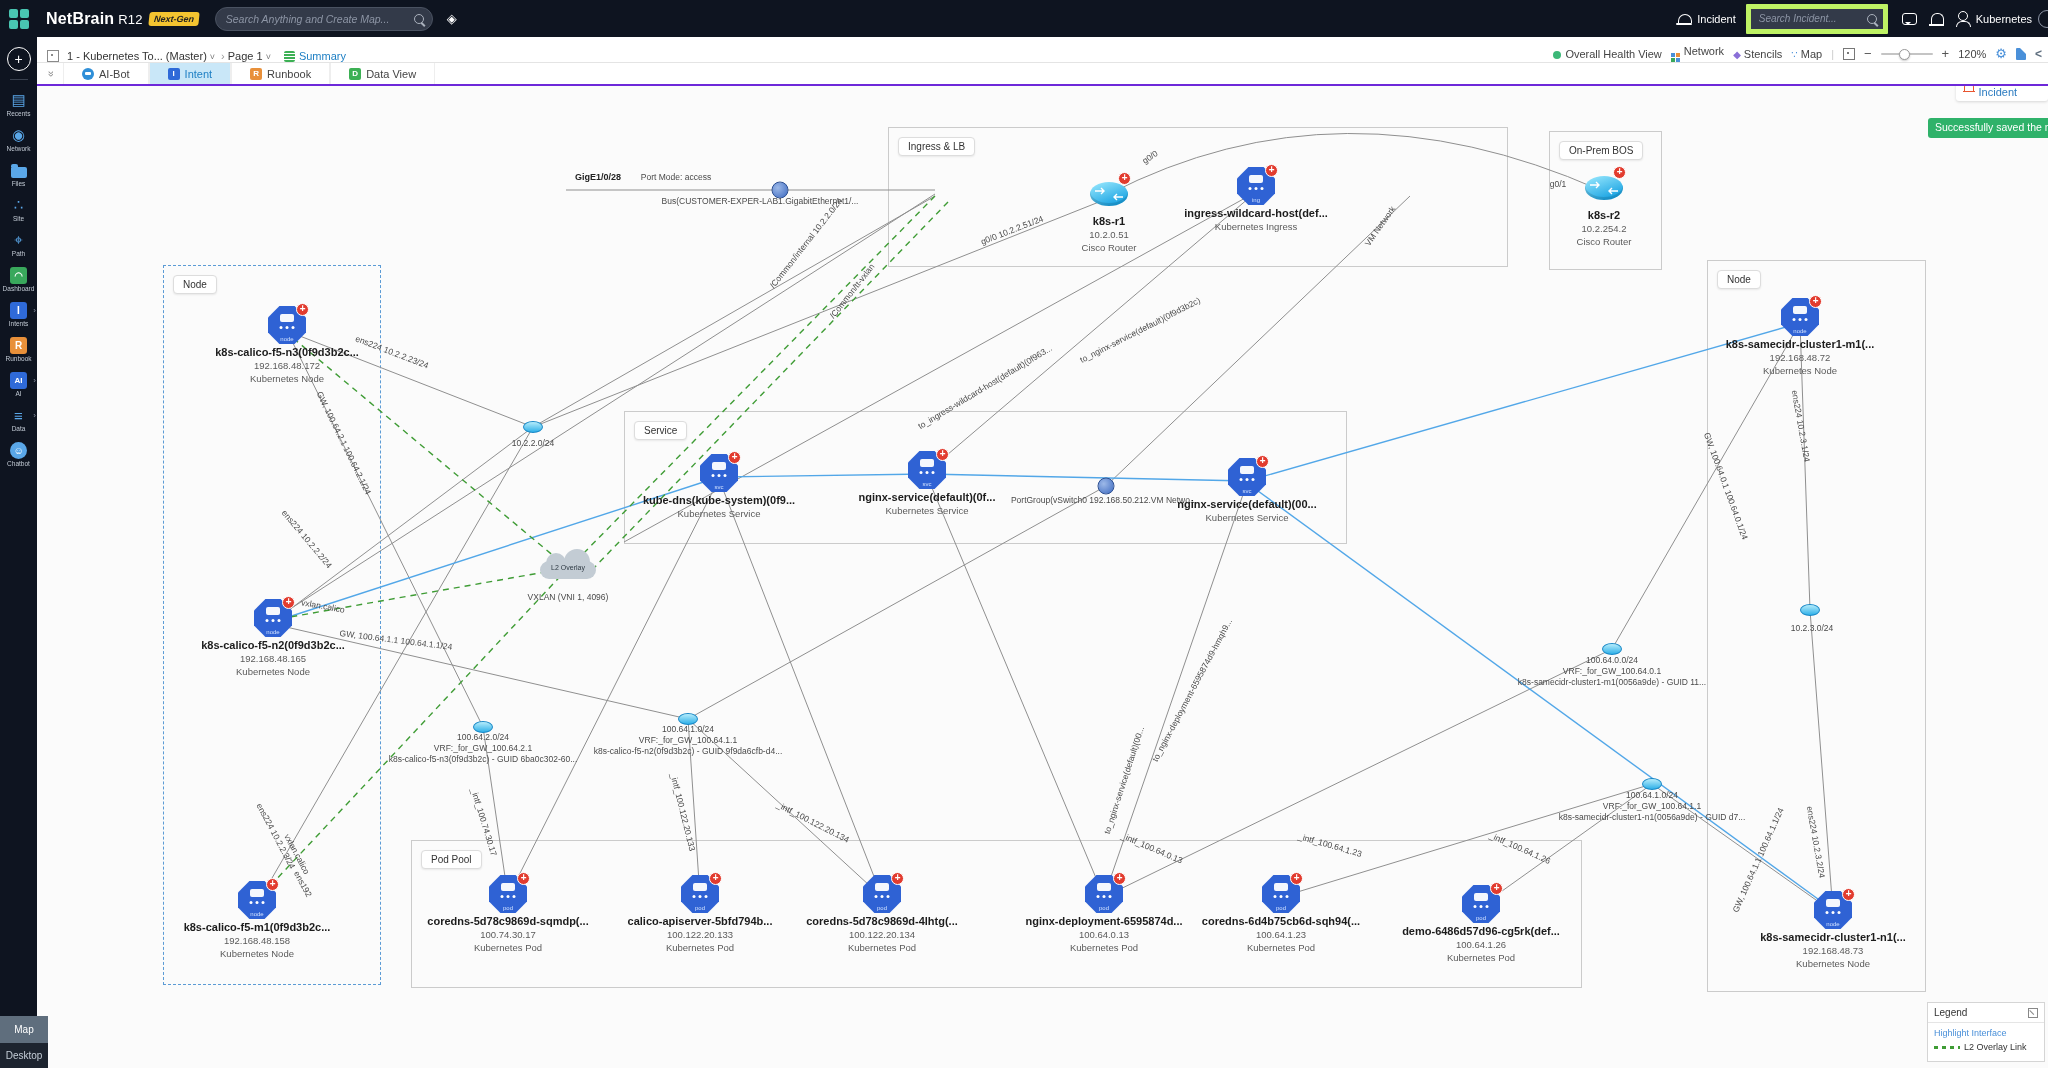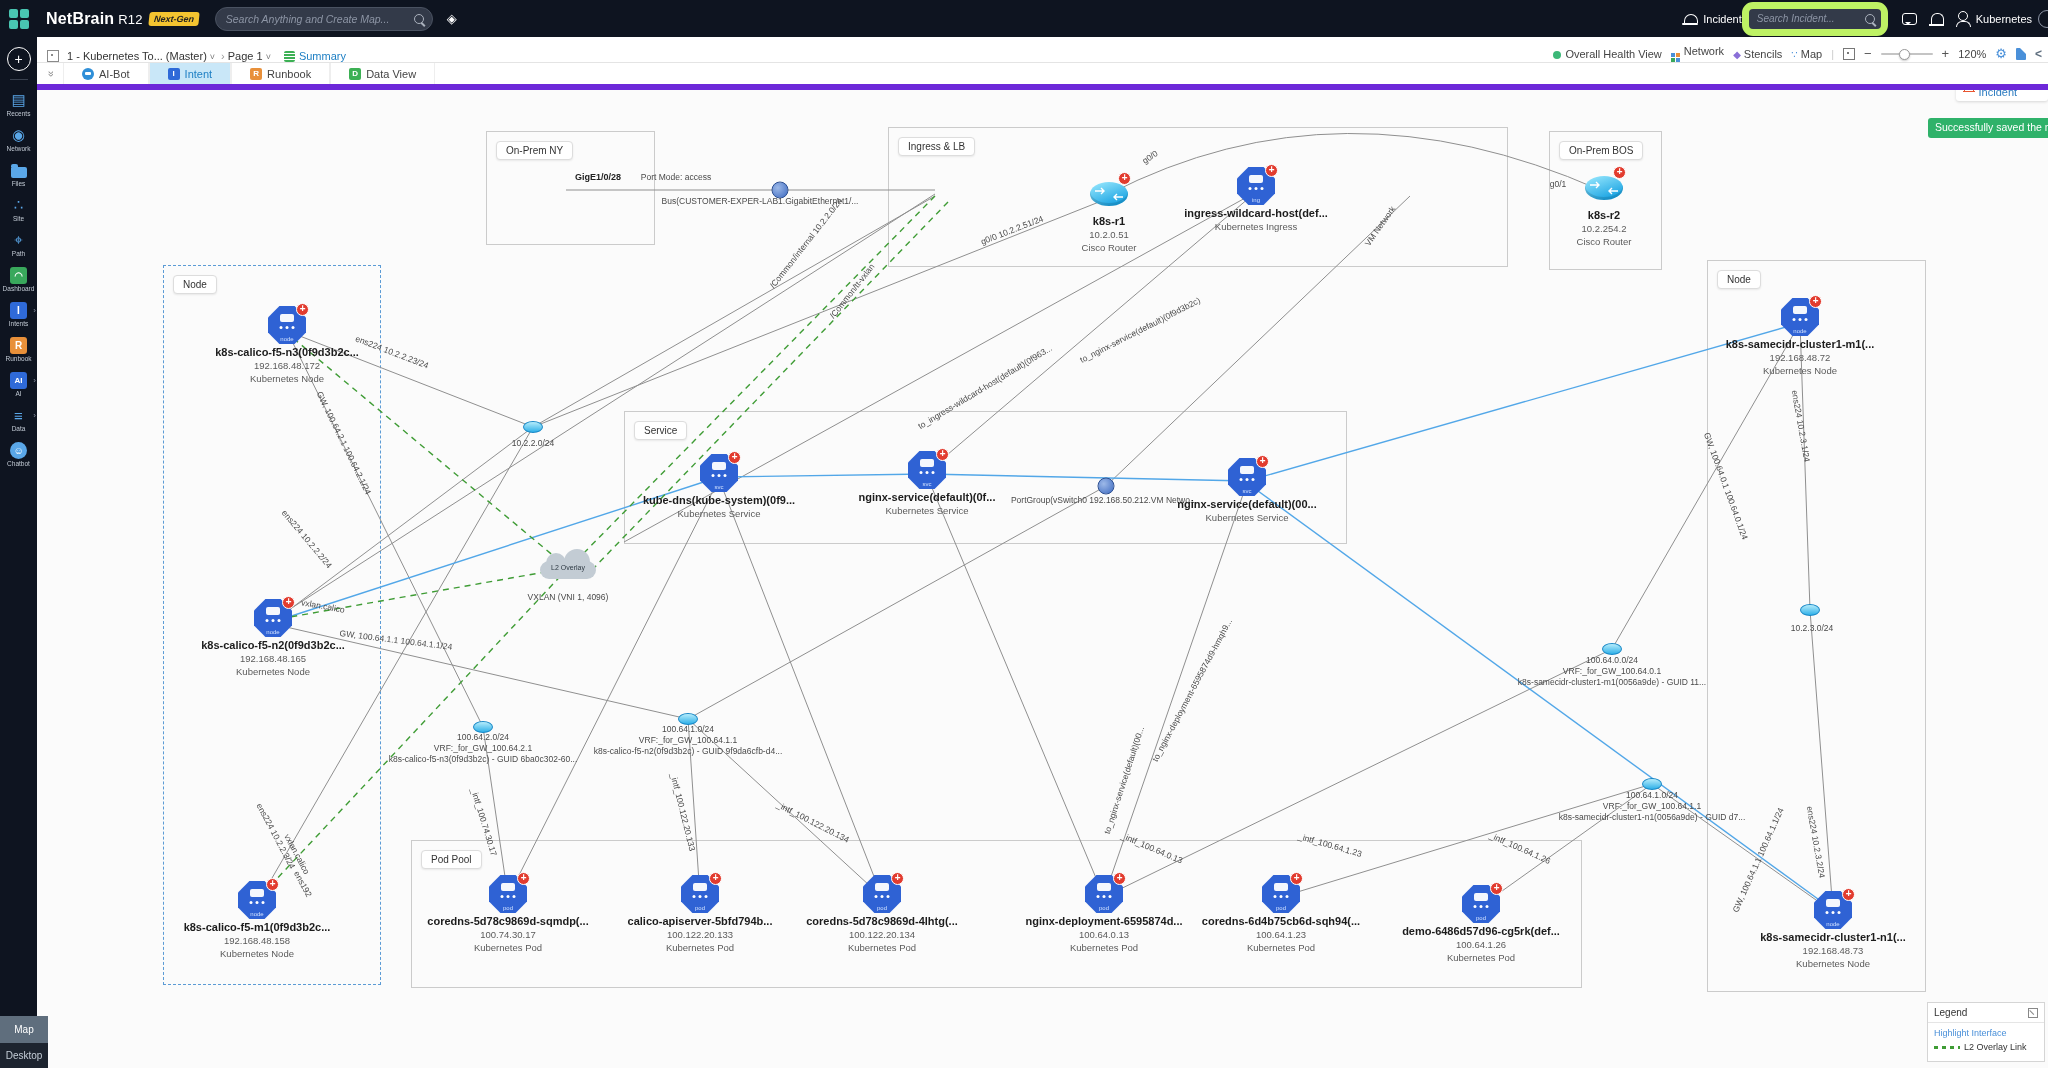--- a/index.html
+++ b/index.html
@@ -13,21 +13,21 @@
   .badge-ng{background:#f4c430;color:#222;font-size:9px;font-style:italic;font-weight:bold;border-radius:3px;padding:2px 5px;margin-left:6px;transform:skewX(-6deg);display:inline-block}
   .tsearch{margin-left:16px;width:200px;height:22px;background:#333a49;border:1px solid #4a5261;border-radius:12px;display:flex;align-items:center;padding:0 8px;color:#99a1b0}
   .tsearch input{flex:1;background:transparent;border:none;outline:none;color:#cfd4dd;font-size:10.5px;font-style:italic}
   .tsearch input::placeholder{color:#8d95a5}
   .mag{width:8px;height:8px;border:1.5px solid #aab1bd;border-radius:50%;position:relative;flex:none}
   .mag::after{content:"";position:absolute;left:7px;top:7px;width:5px;height:1.5px;background:#aab1bd;transform:rotate(45deg);transform-origin:0 0}
   .diamond{color:#fff;font-size:13px;margin-left:14px}
   .tb-right{margin-left:auto;display:flex;align-items:center;color:#fff;font-size:11px}
   .siren{width:12px;height:8px;border:1.5px solid #fff;border-bottom:none;border-radius:7px 7px 0 0;position:relative;margin-right:5px}
   .siren::after{content:"";position:absolute;left:-3px;bottom:-2px;width:16px;height:2px;background:#fff;border-radius:1px}
-  .isearch{width:120px;height:20px;background:#333a49;border:7px solid #bef264;border-radius:11px;display:flex;align-items:center;padding:0 6px}
+  .isearch{margin-left:10px;width:120px;height:20px;background:#333a49;border:5px solid #bef264;border-radius:1px;display:flex;align-items:center;padding:0 6px}
   .isearch input{flex:1;background:transparent;border:none;outline:none;color:#cfd4dd;font-size:10px;font-style:italic;min-width:0}
   .isearch input::placeholder{color:#8d95a5}
   .ticon{margin-left:14px;position:relative}
   .chat{width:13px;height:10px;border:1.5px solid #fff;border-radius:3px;position:relative}
   .chat::after{content:"";position:absolute;left:2px;bottom:-4px;border:3px solid transparent;border-top-color:#fff}
   .bell{width:11px;height:10px;border:1.5px solid #fff;border-bottom:none;border-radius:6px 6px 0 0;position:relative}
   .bell::after{content:"";position:absolute;left:-3px;top:10px;width:15px;height:1.5px;background:#fff}
   .person{width:8px;height:8px;border:1.5px solid #fff;border-radius:50%;position:relative;margin-bottom:5px}
   .person::after{content:"";position:absolute;left:-3px;top:9px;width:13px;height:5px;border:1.5px solid #fff;border-bottom:none;border-radius:6px 6px 0 0}
   .uname{margin-left:8px;margin-right:6px}
@@ -52,21 +52,21 @@
   .fitbox{width:10px;height:10px;border:1px solid #777;position:relative}
   .fitbox::after{content:"";position:absolute;left:3px;top:3px;width:2px;height:2px;background:#777}
   .zoomtrack{width:52px;height:2px;background:#c4c4c4;border-radius:1px;position:relative}
   .zoomthumb{position:absolute;left:18px;top:-4px;width:9px;height:9px;border-radius:50%;background:#fff;border:1px solid #999;box-shadow:0 1px 2px rgba(0,0,0,.2)}
   .pm{color:#555;font-size:13px;line-height:10px}
   .gearic{color:#4a90d9;font-size:13px}
   .docic{width:10px;height:12px;background:#4a90d9;border-radius:1px;position:relative}
   .docic::after{content:"";position:absolute;right:0;top:0;border:3px solid #fff;border-left-color:transparent;border-bottom-color:transparent}
   .shareic{color:#607080;font-weight:bold;font-size:12px}
   
-  .tabbar{position:absolute;left:37px;top:63px;width:2011px;height:21px;background:#fff;border-bottom:6px solid #6d28d9;display:flex;align-items:stretch;font-size:11px;color:#444;z-index:55}
+  .tabbar{position:absolute;left:37px;top:63px;width:2011px;height:21px;background:#fff;border-bottom:2px solid #6d28d9;display:flex;align-items:stretch;font-size:11px;color:#444;z-index:55}
   .collapse{width:26px;display:flex;align-items:center;justify-content:center;color:#888;font-size:11px}
   .collapse span{display:inline-block;transform:rotate(-90deg)}
   .tab{display:flex;align-items:center;gap:5px;padding:0 18px;border-right:1px solid #eee;border-left:1px solid #eee;cursor:pointer}
   .tab.active{background:#c9e7f8;color:#1d7fc4}
   .sqic{width:12px;height:12px;border-radius:2px;color:#fff;font-size:8px;font-weight:bold;display:flex;align-items:center;justify-content:center}
   .aibotic{width:12px;height:12px;border-radius:50%;background:#2f8fd8;position:relative}
   .aibotic::after{content:"";position:absolute;left:3px;top:4px;width:6px;height:3px;background:#fff;border-radius:1px}
   
   .sidebar{position:absolute;left:0;top:37px;width:37px;height:1031px;background:#0e1420;z-index:50;display:flex;flex-direction:column;align-items:center}
   .pluscirc{width:22px;height:22px;border:1.5px solid #fff;border-radius:50%;color:#fff;font-size:14px;display:flex;align-items:center;justify-content:center;margin:10px 0 8px}
@@ -126,23 +126,20 @@
   .newinc{position:absolute;left:1956px;top:71px;display:flex;align-items:center;gap:5px;background:#fff;border-radius:3px;padding:3px 8px;box-shadow:0 1px 3px rgba(0,0,0,.15);z-index:45;font-size:11px;color:#2b7bc0}
   .incbell{width:9px;height:8px;border:1.5px solid #e8552f;border-bottom:none;border-radius:5px 5px 0 0;position:relative}
   .incbell::after{content:"";position:absolute;left:-2px;top:8px;width:12px;height:1.5px;background:#e8552f}
   .arrsvg{position:absolute;inset:0}
 </style>
 </head>
 <body>
 
 <div class="stage">
 
-  <div class="grp" style="left:486px;top:131px;width:167px;height:112px">
-      <span class="chip">On-Prem NY</span>
-    </div>
   <div class="grp" style="left:1549px;top:131px;width:111px;height:137px">
       <span class="chip">On-Prem BOS</span>
     </div>
   <div class="grp" style="left:888px;top:127px;width:618px;height:138px">
       <span class="chip">Ingress &amp; LB</span>
     </div>
   <div class="grp sel" style="left:163px;top:265px;width:216px;height:718px">
       <span class="chip">Node</span>
     </div>
   <div class="grp" style="left:624px;top:411px;width:721px;height:131px">

